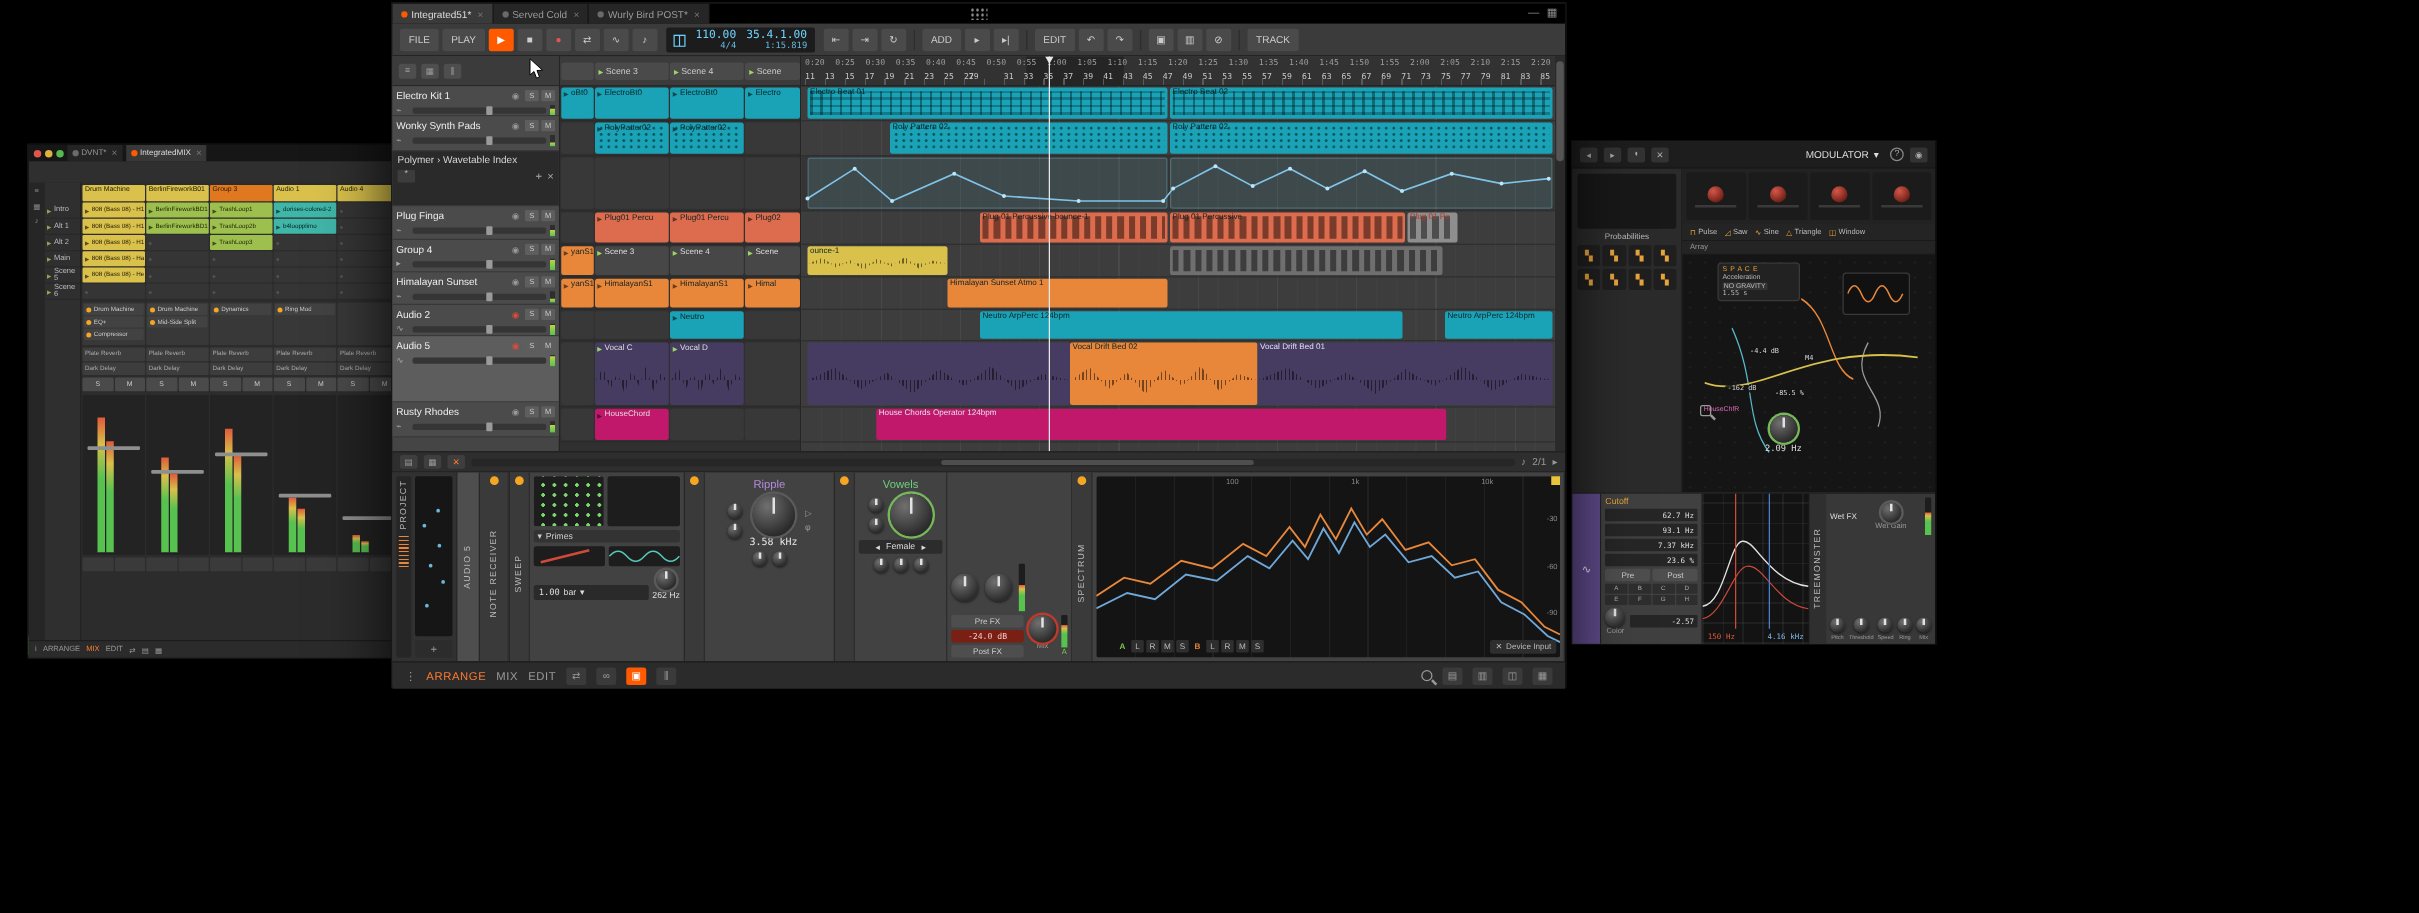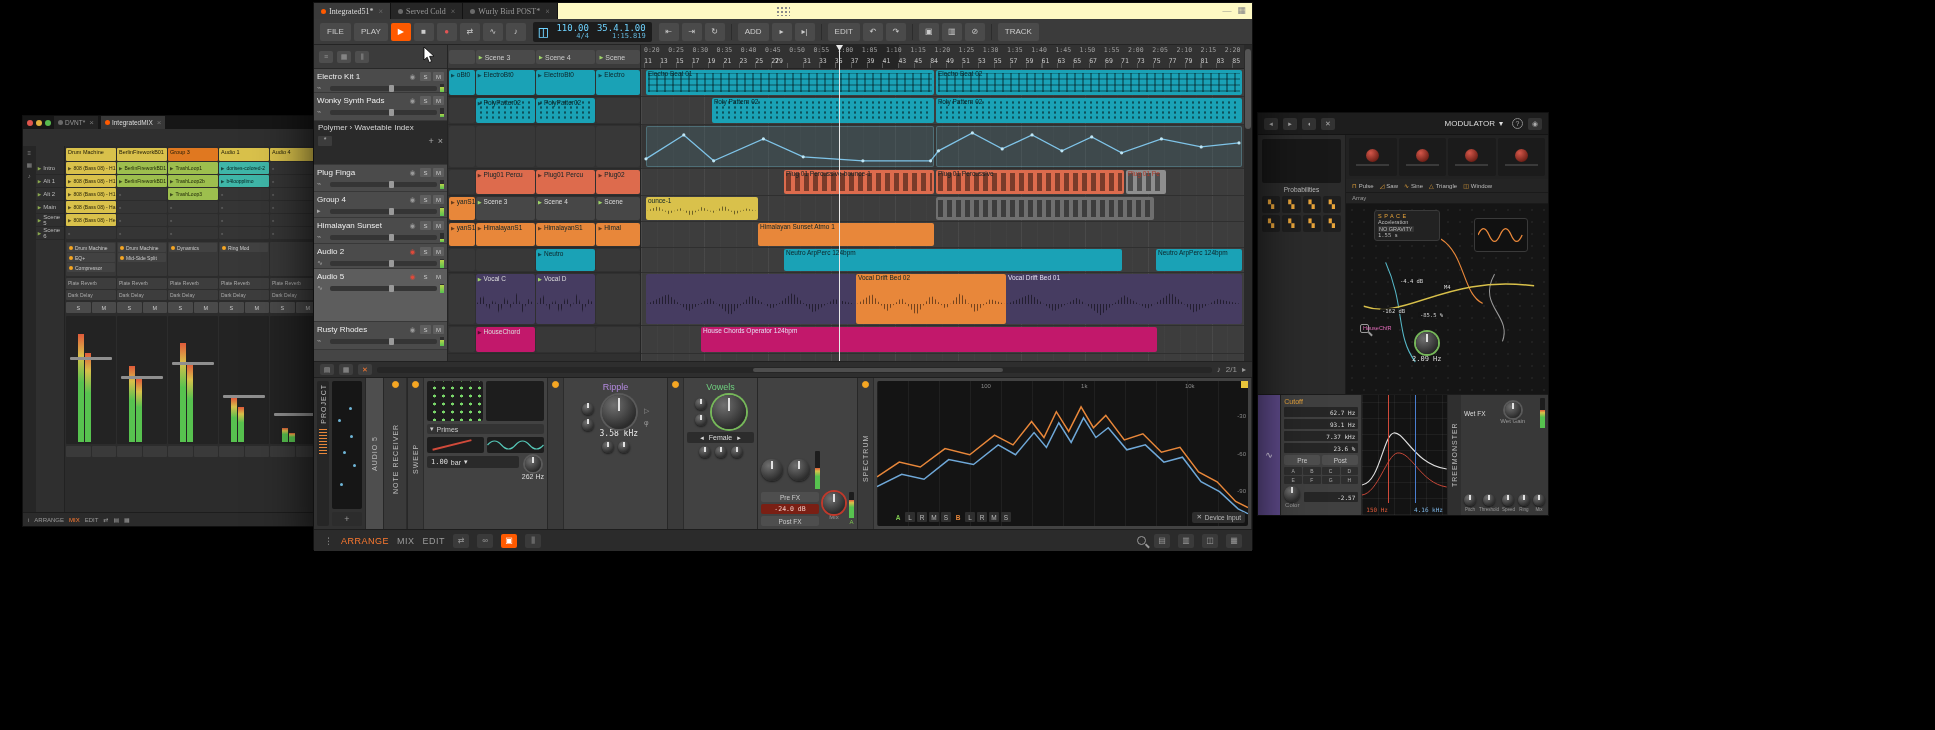--- a/index.html
+++ b/index.html
@@ -7,21 +7,21 @@
     font-family:"Liberation Sans",sans-serif;-webkit-font-smoothing:antialiased;}
   .stage{position:relative;width:1935px;height:730px;background:#000;}
   .window{position:absolute;background:#333;border:1px solid #101010;
     box-shadow:0 14px 50px rgba(0,0,0,.85);}
   .mono{font-family:"DejaVu Sans Mono",monospace;}
   .blue{color:#6fd3ff;}
   button{border:0;background:none;color:inherit;font:inherit;cursor:default;}
 
   
   #win-main{left:313px;top:2px;width:940px;height:548px;z-index:5;background:#343434;}
-  .mw-tb{height:16px;background:#fef9c3;display:flex;align-items:center;font-size:8px;color:#999;position:relative;font-family:Liberation Serif, serif;}
+  .mw-tb{height:16px;background:#000000;display:flex;align-items:center;font-size:8px;color:#999;position:relative;}
   .mtab{display:flex;align-items:center;gap:3px;padding:0 7px;height:100%;background:#262626;border-right:1px solid #121212;}
   .mtab.on{background:#3a3a3a;color:#ddd;}
   .dot{width:5px;height:5px;border-radius:50%;background:#6a6a6a;display:inline-block;}
   .dot.o{background:#ff5a00;}
   .tabx{color:#777;font-size:8px;margin-left:2px;}
   .bw-logo{position:absolute;left:462px;top:3px;width:14px;height:10px;
     background-image:radial-gradient(circle,#8a8a8a 1px,transparent 1.2px);background-size:4px 4px;}
   .mw-winbtns{position:absolute;right:6px;top:2px;display:flex;gap:6px;color:#888;font-size:9px;}
 
   .mw-tool{position:absolute;top:16px;left:0;right:0;height:26px;background:#3b3b3b;
@@ -1027,21 +1027,21 @@
               <div class="rb mono" data-name="ruler-bar-label" style="left: 130.2px;">27</div>
               <div class="rb mono" data-name="ruler-bar-label" style="left: 134px;">29</div>
               <div class="rb mono" data-name="ruler-bar-label" style="left: 162px;">31</div>
               <div class="rb mono" data-name="ruler-bar-label" style="left: 177.9px;">33</div>
               <div class="rb mono" data-name="ruler-bar-label" style="left: 193.8px;">35</div>
               <div class="rb mono" data-name="ruler-bar-label" style="left: 209.7px;">37</div>
               <div class="rb mono" data-name="ruler-bar-label" style="left: 225.6px;">39</div>
               <div class="rb mono" data-name="ruler-bar-label" style="left: 241.5px;">41</div>
               <div class="rb mono" data-name="ruler-bar-label" style="left: 257.4px;">43</div>
               <div class="rb mono" data-name="ruler-bar-label" style="left: 273.3px;">45</div>
-              <div class="rb mono" data-name="ruler-bar-label" style="left: 289.2px;">84</div>
+              <div class="rb mono" data-name="ruler-bar-label" style="left: 289.2px;">47</div>
               <div class="rb mono" data-name="ruler-bar-label" style="left: 305.1px;">49</div>
               <div class="rb mono" data-name="ruler-bar-label" style="left: 321px;">51</div>
               <div class="rb mono" data-name="ruler-bar-label" style="left: 336.9px;">53</div>
               <div class="rb mono" data-name="ruler-bar-label" style="left: 352.8px;">55</div>
               <div class="rb mono" data-name="ruler-bar-label" style="left: 368.7px;">57</div>
               <div class="rb mono" data-name="ruler-bar-label" style="left: 384.6px;">59</div>
               <div class="rb mono" data-name="ruler-bar-label" style="left: 400.5px;">61</div>
               <div class="rb mono" data-name="ruler-bar-label" style="left: 416.4px;">63</div>
               <div class="rb mono" data-name="ruler-bar-label" style="left: 432.3px;">65</div>
               <div class="rb mono" data-name="ruler-bar-label" style="left: 448.2px;">67</div>
@@ -1218,21 +1218,21 @@
           <div class="mod-hd" data-name="module-primes-header">
               <span data-name="collapse-icon">▾</span>
               <span data-name="module-name">Primes</span>
             </div>
           <div style="display:flex;gap:3px;align-items:center">
             <span class="redstrip" style="flex:1" data-name="sweep-curve-display"></span>
             <span class="lfowave" style="flex:1" id="lfowave" data-name="lfo-wave-display"><svg width="100%" height="100%" viewBox="0 0 56 16" data-name="lfo-sine-icon">
                   <path d="M0,8 Q7,0 14,8 T28,8 T42,8 T56,8" stroke="#56c8b8" fill="none" stroke-width="1.2"></path>
                 </svg></span>
           </div>
-          <div style="display:flex;gap:3px;align-items:flex-start">
+          <div style="display:flex;gap:3px;align-items:flex-end">
             <span class="ratebox" style="flex:1" data-name="lfo-rate-box">
                 <b class="mono" data-name="rate-value" style="font-weight:normal">1.00</b>
                 <span data-name="rate-unit">bar</span>
                 <span data-name="chevron-down-icon">▾</span>
               </span>
             <span style="display:flex;flex-direction:column;align-items:center">
               <span class="knob k16 ring" data-name="freq-knob"></span>
               <span class="kv" data-name="freq-knob-value">262 Hz</span>
             </span>
           </div>

